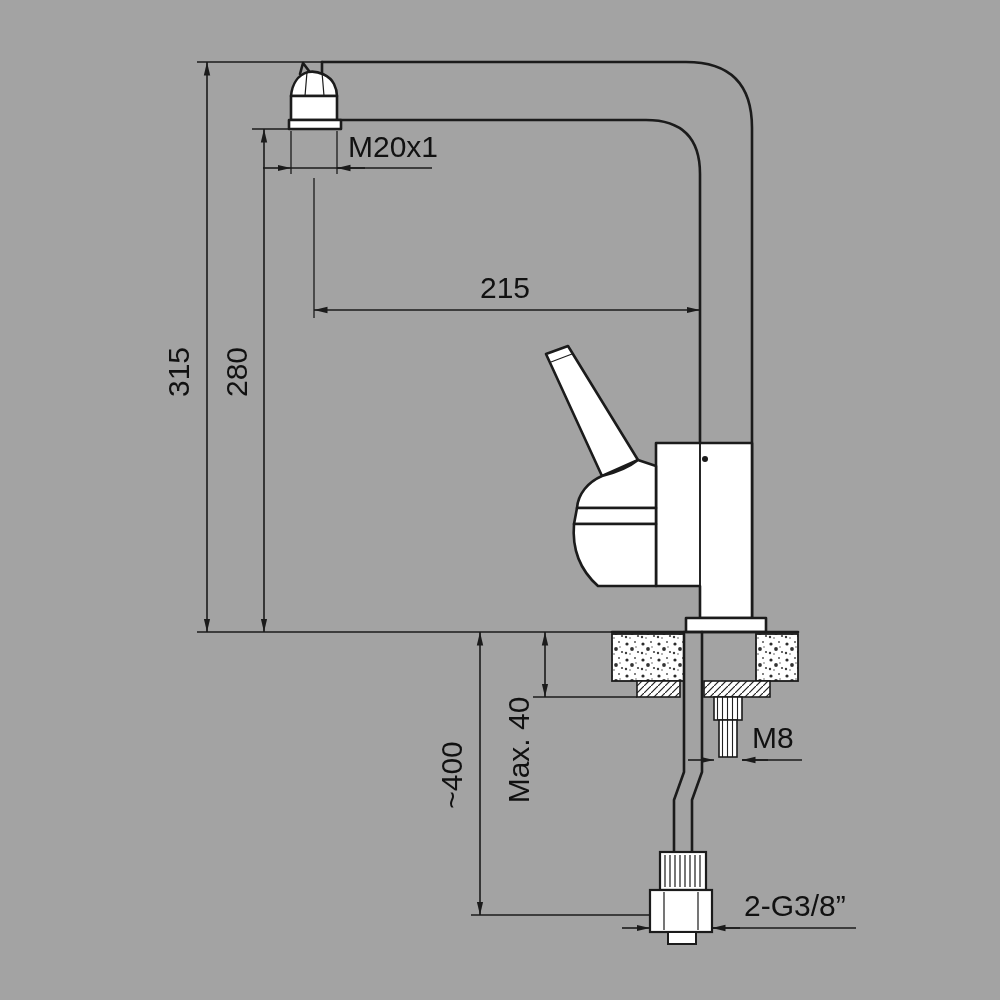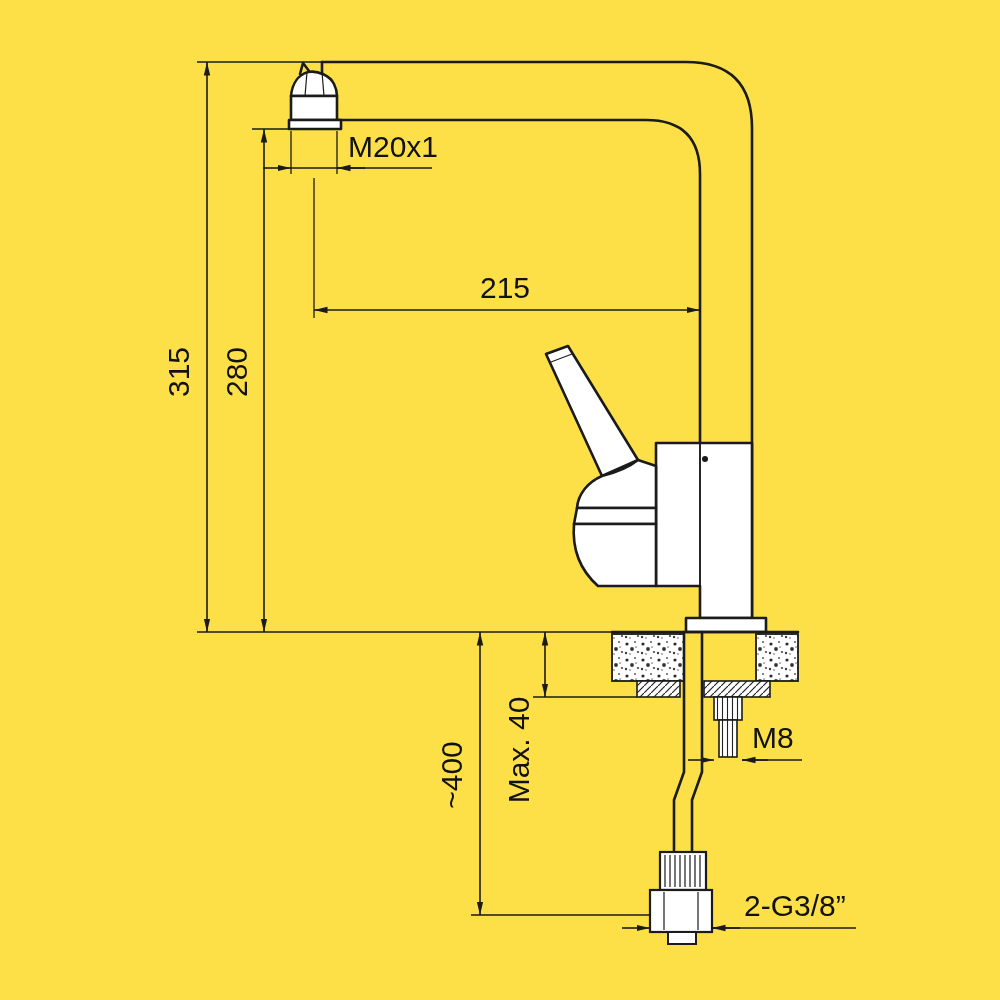--- a/index.html
+++ b/index.html
@@ -1,16 +1,16 @@
 <!DOCTYPE html>
 <html><head>
 <meta charset="utf-8">
 <style>
   html,body{margin:0;padding:0;background:#ffffff;}
-  .page{width:1000px;height:1000px;background:#fde047;position:relative;overflow:hidden;}
+  .page{width:1000px;height:1000px;background:#a3a3a3;position:relative;overflow:hidden;}
   svg{display:block;}
   
   .obj{stroke:#1b1b1b;stroke-width:2.6;fill:none;stroke-linejoin:round;stroke-linecap:round;}
   .objf{stroke:#1b1b1b;stroke-width:2.6;fill:#ffffff;stroke-linejoin:round;}
   .med{stroke:#1b1b1b;stroke-width:1.9;fill:none;}
   
   .dim{stroke:#1b1b1b;stroke-width:1.6;fill:none;}
   .ext{stroke:#1b1b1b;stroke-width:1.3;fill:none;}
   .detail{stroke:#1b1b1b;stroke-width:1.2;fill:none;}
   text{font-family:"Liberation Sans","DejaVu Sans",sans-serif;font-size:30px;fill:#111111;}

